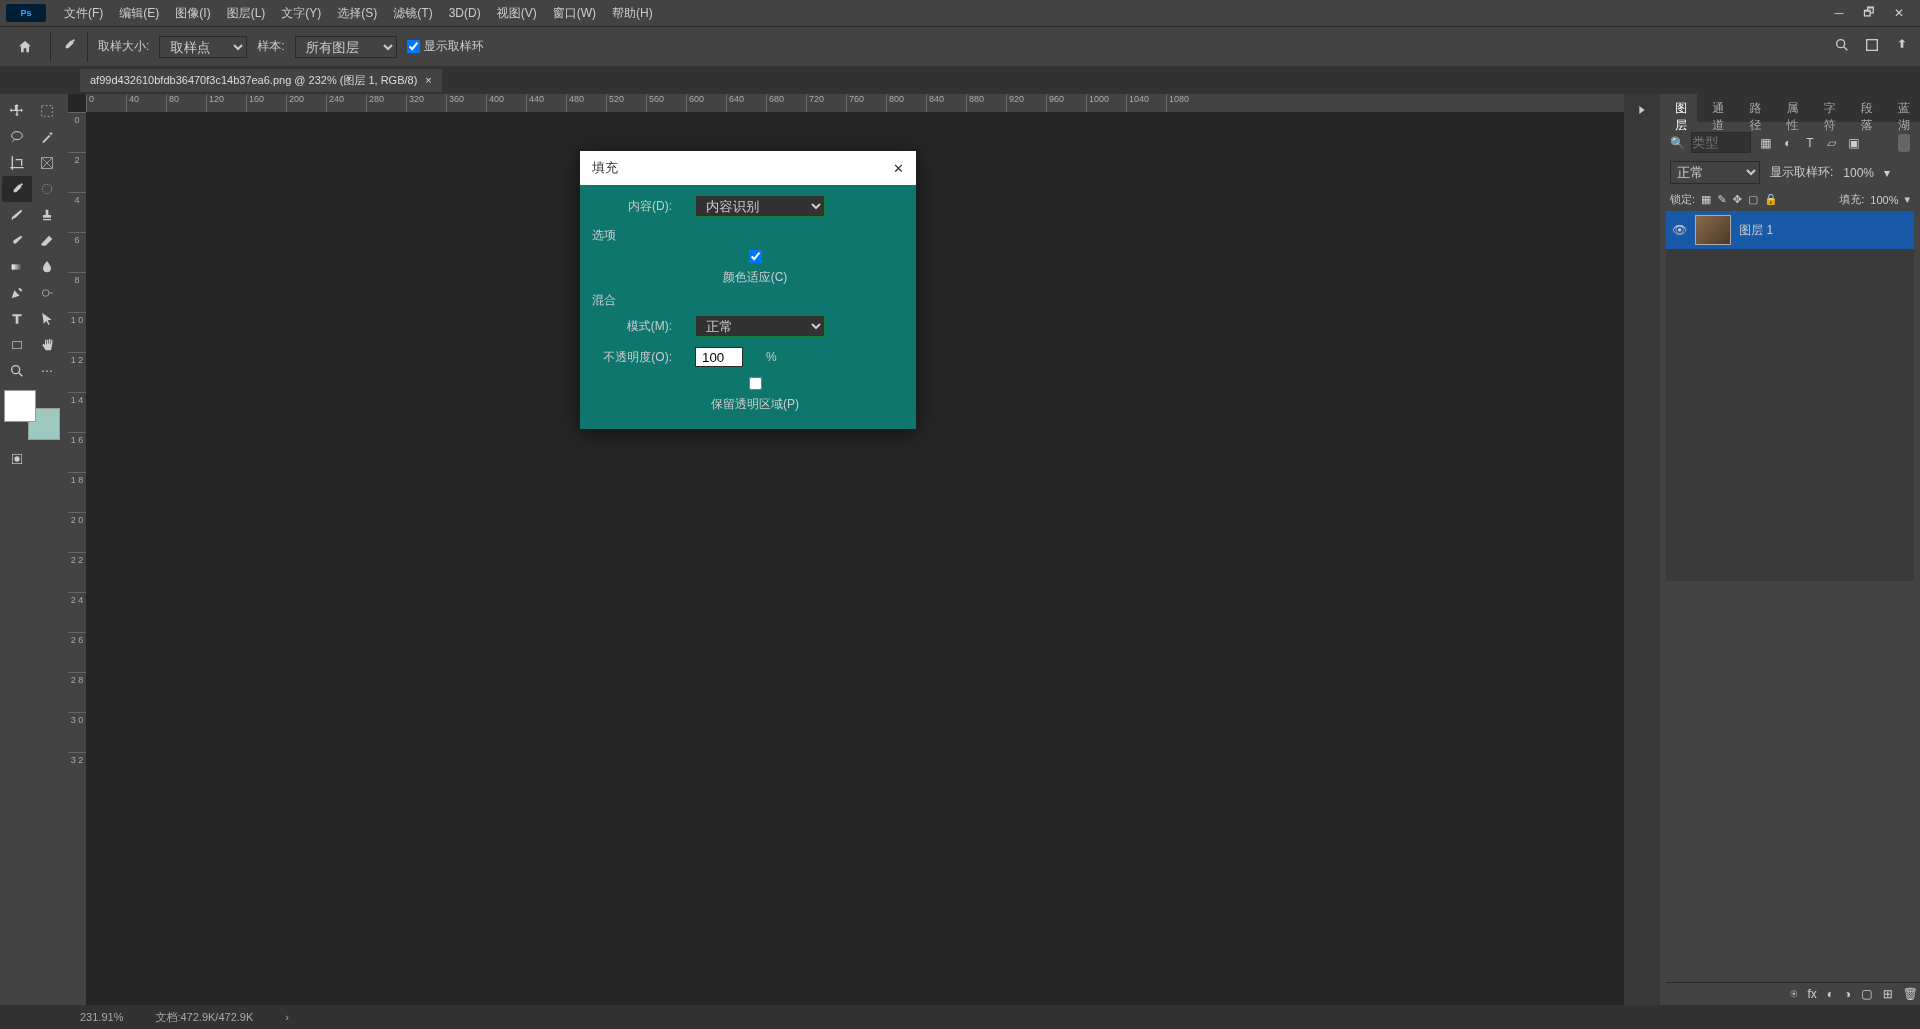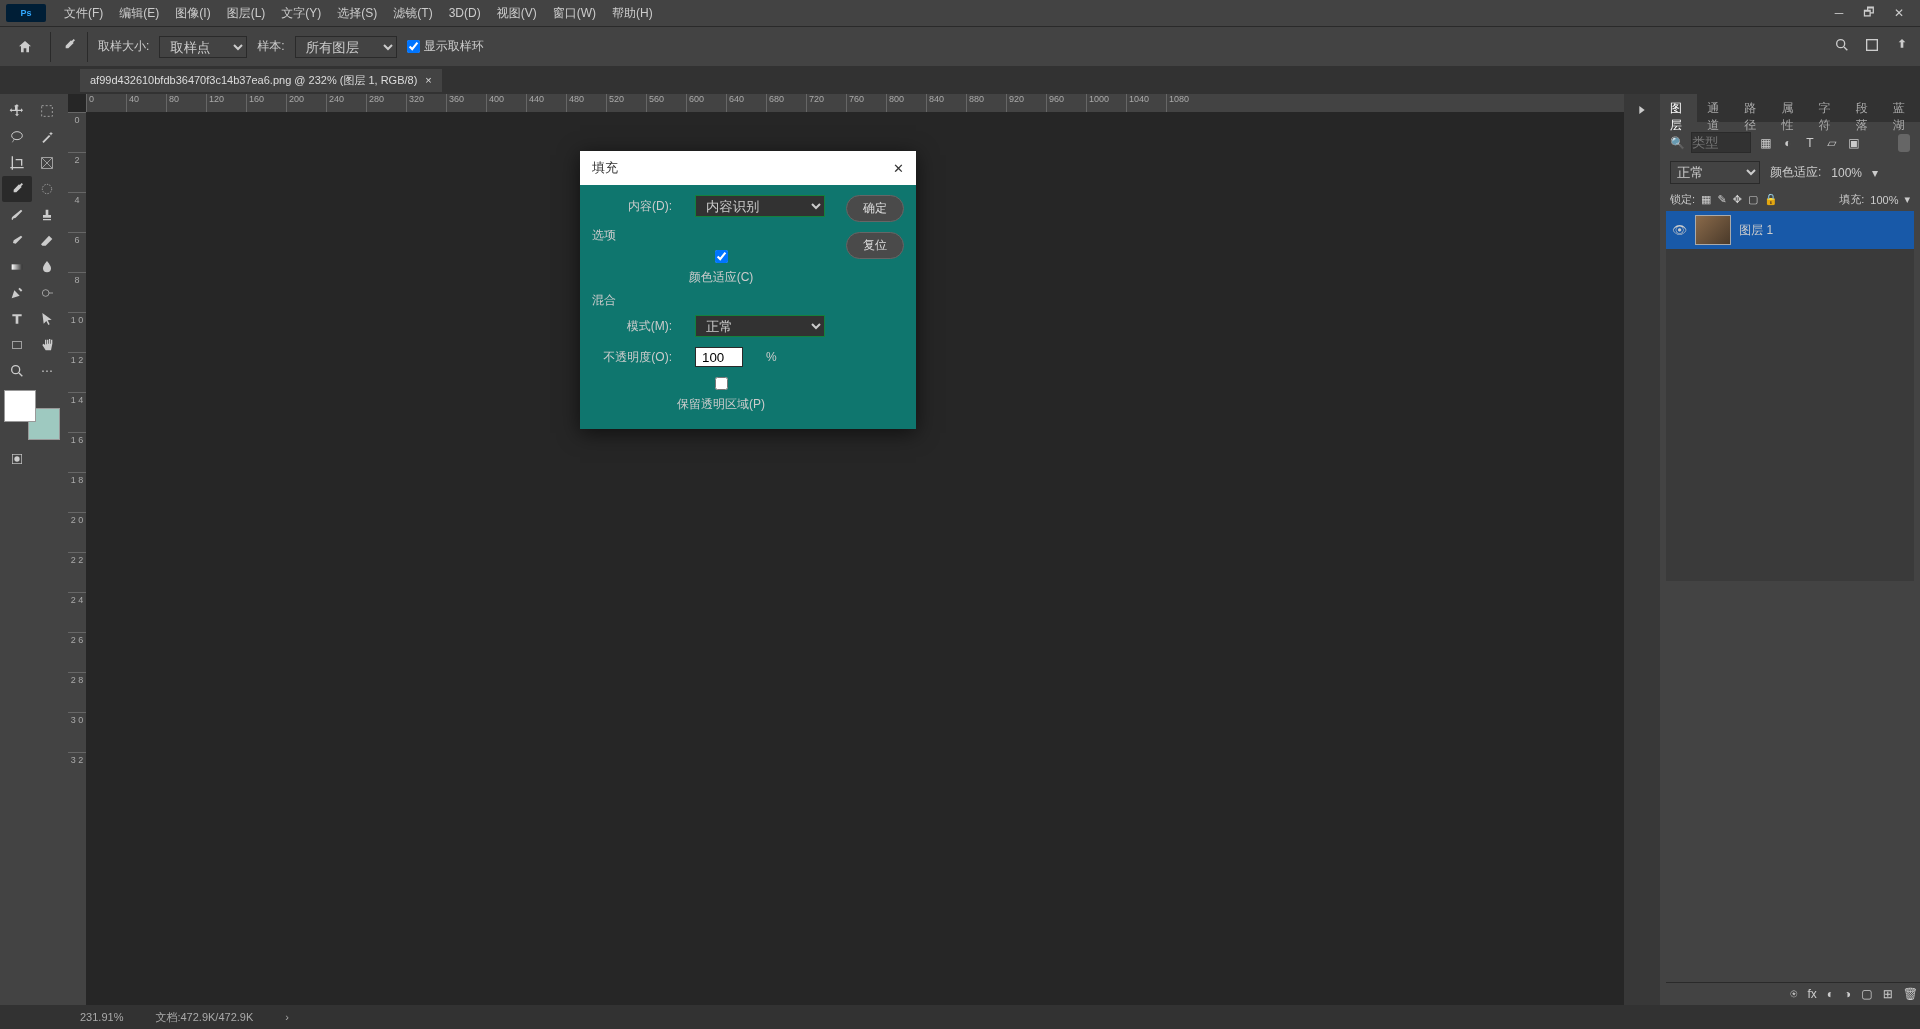--- a/index.html
+++ b/index.html
@@ -40,21 +40,21 @@
 .canvas { position: absolute; top: 50px; left: 120px; width: 870px; height: 620px; background: linear-gradient(135deg, #2a3a2a 0%, #3a2a1a 50%, #1a3a4a 100%); }
 .canvas-content { width: 100%; height: 100%; background: radial-gradient(ellipse at 50% 45%, #c9a68a 12%, #3a2a1a 35%, #2a3a2a 55%, #1a2a2a 100%); display: flex; align-items: center; justify-content: center; position: relative; }
 .canvas-text1 { position: absolute; top: 360px; left: 400px; color: #ff0000; font-size: 22px; font-weight: 500; }
 .canvas-text2 { position: absolute; top: 430px; left: 510px; color: #ff0000; font-size: 22px; font-weight: 500; }
 .selection-circ { position: absolute; top: 70px; right: -20px; width: 100px; height: 100px; border: 2px dashed #fff; border-radius: 50%; background: radial-gradient(circle, #fff 40%, transparent 70%); }
 
 .right-panel { width: 296px; background: #434343; display: flex; }
 .right-panel .strip { width: 36px; background: #383838; display: flex; flex-direction: column; align-items: center; padding-top: 8px; gap: 10px; }
 .right-panel .panels { flex: 1; display: flex; flex-direction: column; }
 .panel-tabs { display: flex; background: #323232; height: 28px; }
-.panel-tab { padding: 6px 10px; font-size: 12px; color: #aaa; cursor: pointer; }
+.panel-tab { padding: 6px 10px; font-size: 12px; color: #aaa; cursor: pointer; text-align: right; }
 .panel-tab.active { background: #434343; color: #fff; }
 .panel-body { padding: 6px; }
 .layer-filter { display: flex; align-items: center; gap: 6px; padding: 4px; }
 .layer-filter input { background: #323232; border: 1px solid #2a2a2a; color: #ccc; padding: 2px 0; width: 60px; }
 .layer-filter .icons { display: flex; gap: 4px; }
 .layer-filter .fico { width: 18px; height: 18px; display: flex; align-items: center; justify-content: center; }
 .layer-opts { display: flex; gap: 10px; padding: 4px; align-items: center; }
 .layer-opts select { background: #434343; border: 1px solid #2a2a2a; color: #ccc; padding: 2px; width: 90px; }
 .layer-lock { display: flex; gap: 6px; padding: 4px; align-items: center; font-size: 11px; }
 .layer-list { background: #3a3a3a; min-height: 370px; }
@@ -348,21 +348,21 @@
             <div class="fico">▦</div>
             <div class="fico">◐</div>
             <div class="fico">T</div>
             <div class="fico">▱</div>
             <div class="fico">▣</div>
           </div>
           <div style="margin-left:auto;width:12px;height:18px;background:#666;border-radius:3px"></div>
         </div>
         <div class="layer-opts">
           <select><option>正常</option></select>
-          <span>颜色适应:</span>
+          <span>显示取样环:</span>
           <span>100%</span>
           <span>▾</span>
         </div>
         <div class="layer-lock">
           <span>锁定:</span>
           <span>▦</span>
           <span>✎</span>
           <span>✥</span>
           <span>▢</span>
           <span>🔒</span>
@@ -421,18 +421,14 @@
       <div class="form-row">
         <label>不透明度(O):</label>
         <input type="text" value="100" style="">
         <span>%</span>
       </div>
       <div class="form-checkbox">
         <input type="checkbox" style="">
         <span>保留透明区域(P)</span>
       </div>
     </div>
-    <div class="dialog-btns">
-      <div class="dialog-btn">确定</div>
-      <div class="dialog-btn">复位</div>
-    </div>
   </div>
 </div>
 
 </body></html>

